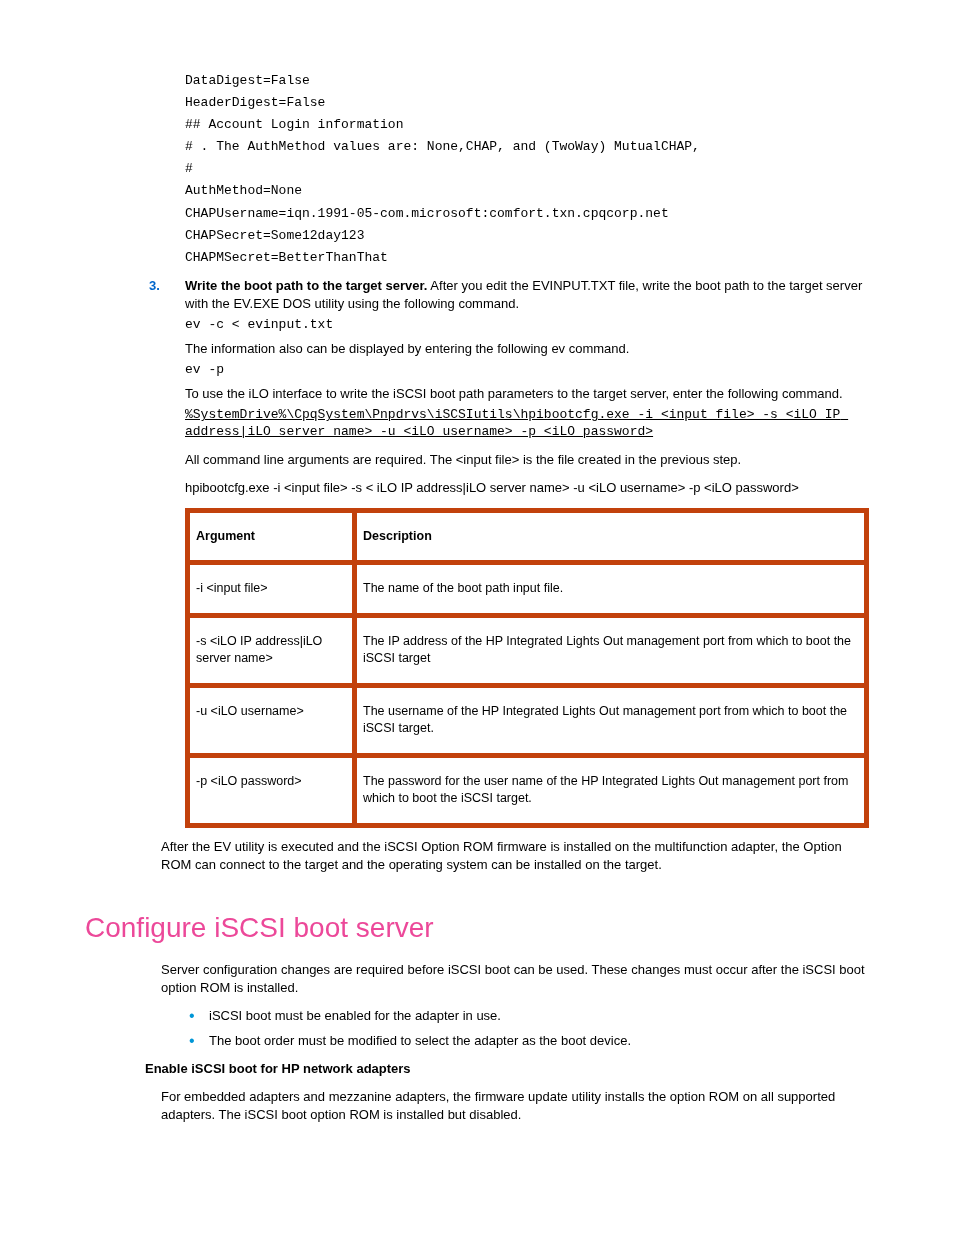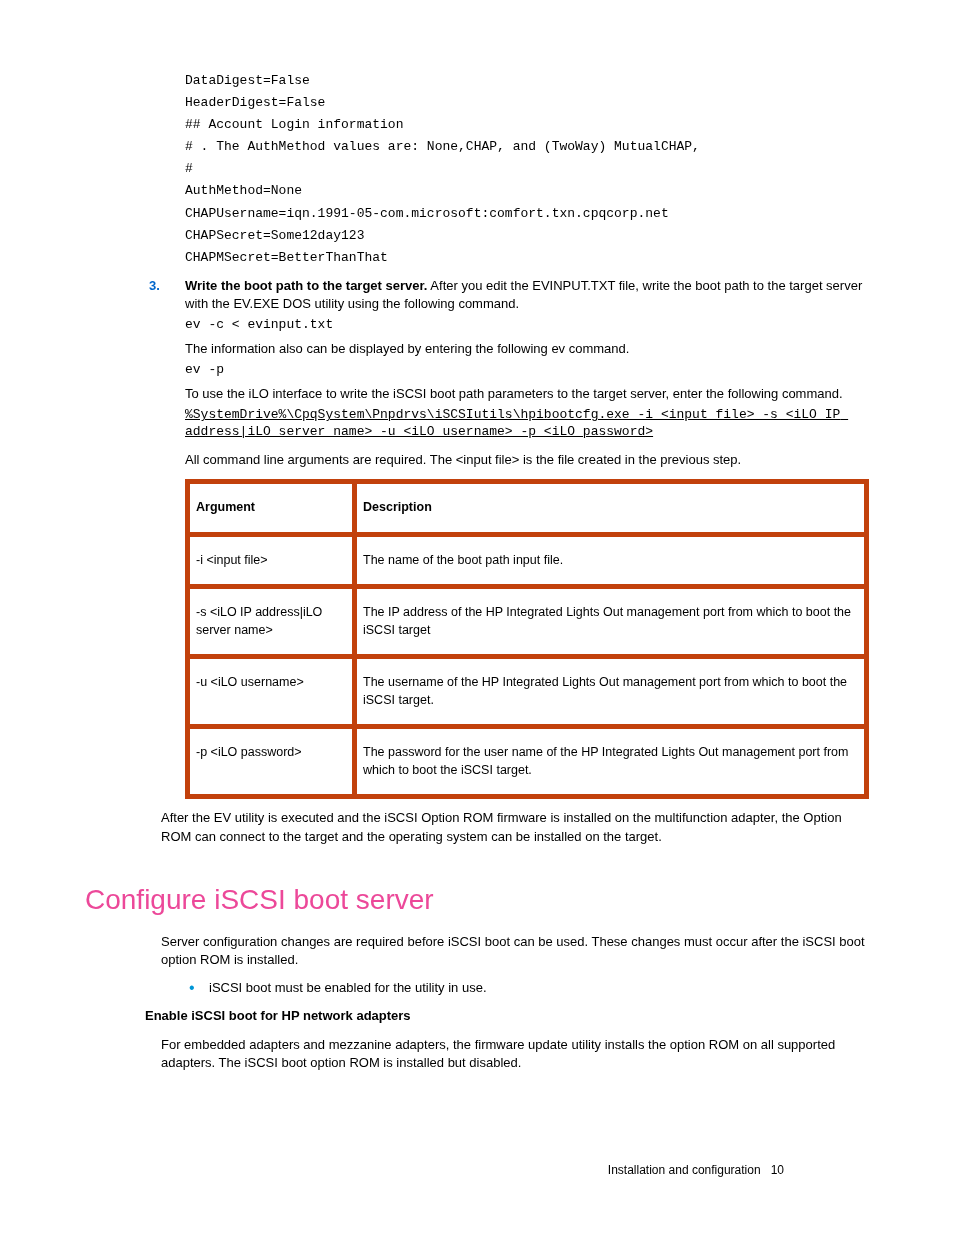--- a/index.html
+++ b/index.html
@@ -140,20 +140,21 @@
 <div class="para">The information also can be displayed by entering the following ev command.</div>
 
 <div class="code-block" style="margin-left:100px;line-height:1.3;margin-bottom:2px;">ev -p</div>
 
 <div class="para">To use the iLO interface to write the iSCSI boot path parameters to the target server, enter the following command.</div>
 
 <div class="code-block" style="margin-left:100px;line-height:1.3;margin-bottom:2px;text-decoration:underline;">%SystemDrive%\CpqSystem\Pnpdrvs\iSCSIutils\hpibootcfg.exe -i &lt;input file&gt; -s &lt;iLO IP address|iLO server name&gt; -u &lt;iLO username&gt; -p &lt;iLO password&gt;</div>
 
 <div class="para" style="margin-top:10px;">All command line arguments are required. The &lt;input file&gt; is the file created in the previous step.</div>
 
+<div class="para" style="margin-top:10px;">hpibootcfg.exe -i &lt;input file&gt; -s &lt; iLO IP address|iLO server name&gt; -u &lt;iLO username&gt; -p &lt;iLO password&gt;</div>
 
 <table class="arg-table">
   <thead>
     <tr>
       <th class="arg-col">Argument</th>
       <th>Description</th>
     </tr>
   </thead>
   <tbody>
     <tr>
@@ -175,21 +176,22 @@
   </tbody>
 </table>
 
 <div class="para-outer">After the EV utility is executed and the iSCSI Option ROM firmware is installed on the multifunction adapter, the Option ROM can connect to the target and the operating system can be installed on the target.</div>
 
 <h2 class="section-heading">Configure iSCSI boot server</h2>
 
 <div class="para-outer" style="margin-top:0;">Server configuration changes are required before iSCSI boot can be used. These changes must occur after the iSCSI boot option ROM is installed.</div>
 
 <ul class="bullets">
-  <li>iSCSI boot must be enabled for the utility in use.</li>
+  <li>iSCSI boot must be enabled for the adapter in use.</li>
+  <li>The boot order must be modified to select the adapter as the boot device.</li>
 </ul>
 
 <div class="subheading">Enable iSCSI boot for HP network adapters</div>
 
 <div class="para-outer">For embedded adapters and mezzanine adapters, the firmware update utility installs the option ROM on all supported adapters. The iSCSI boot option ROM is installed but disabled.</div>
 
 <div class="footer">
   <span>Installation and configuration</span>&nbsp;&nbsp;&nbsp;<span>10</span>
 </div>
 

